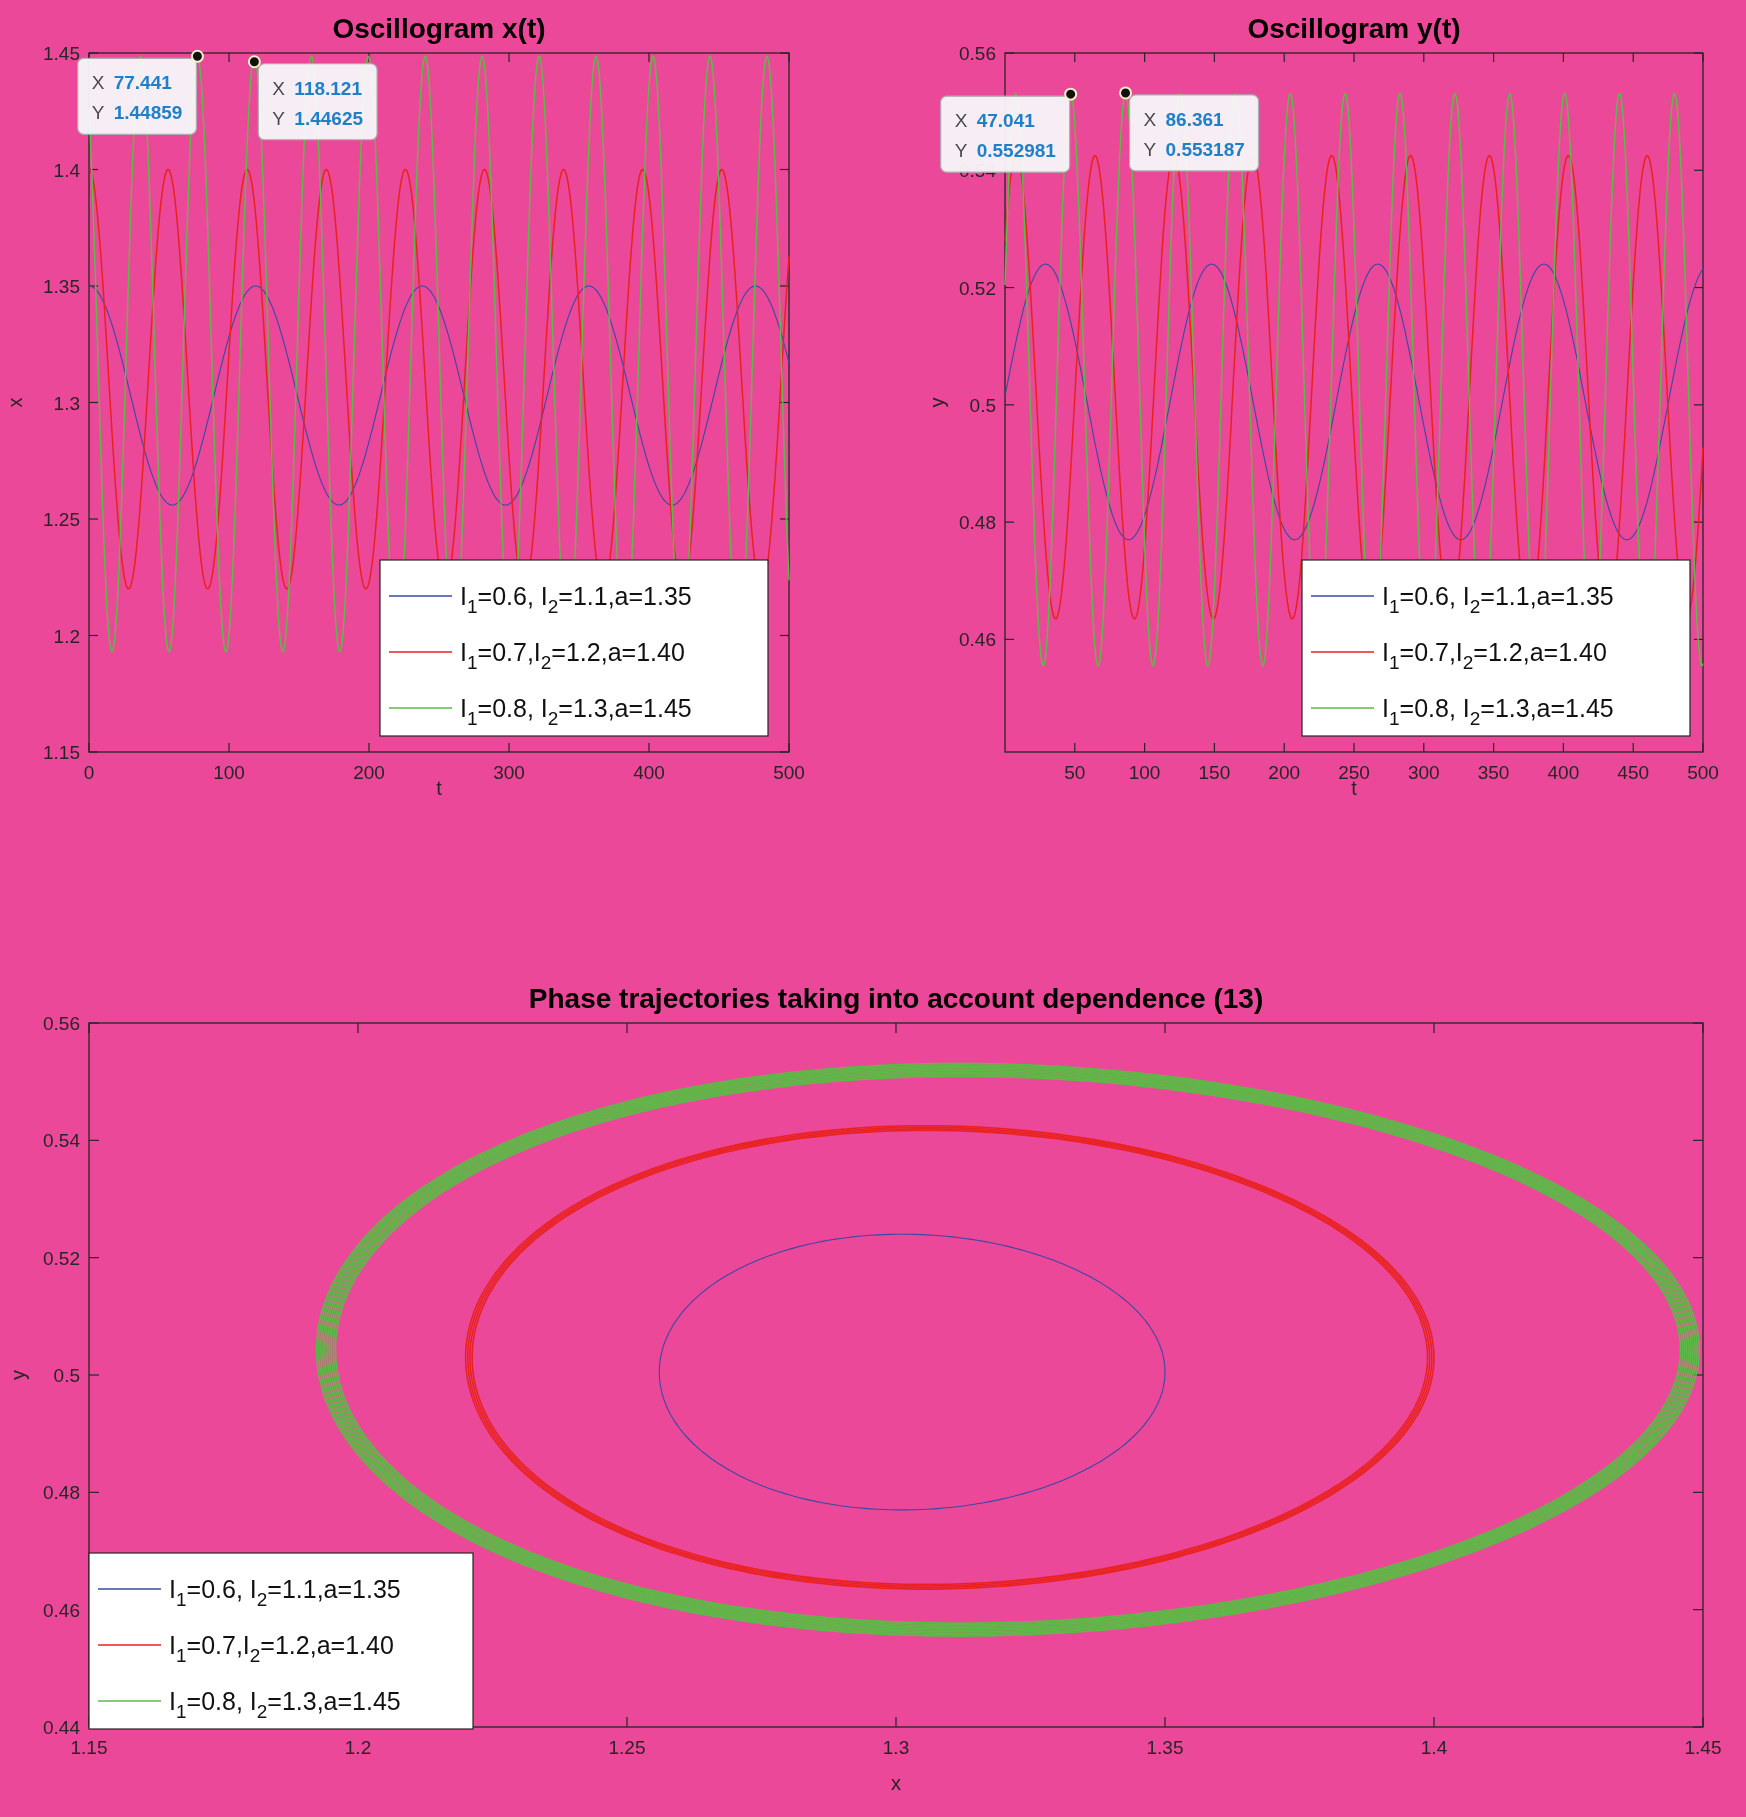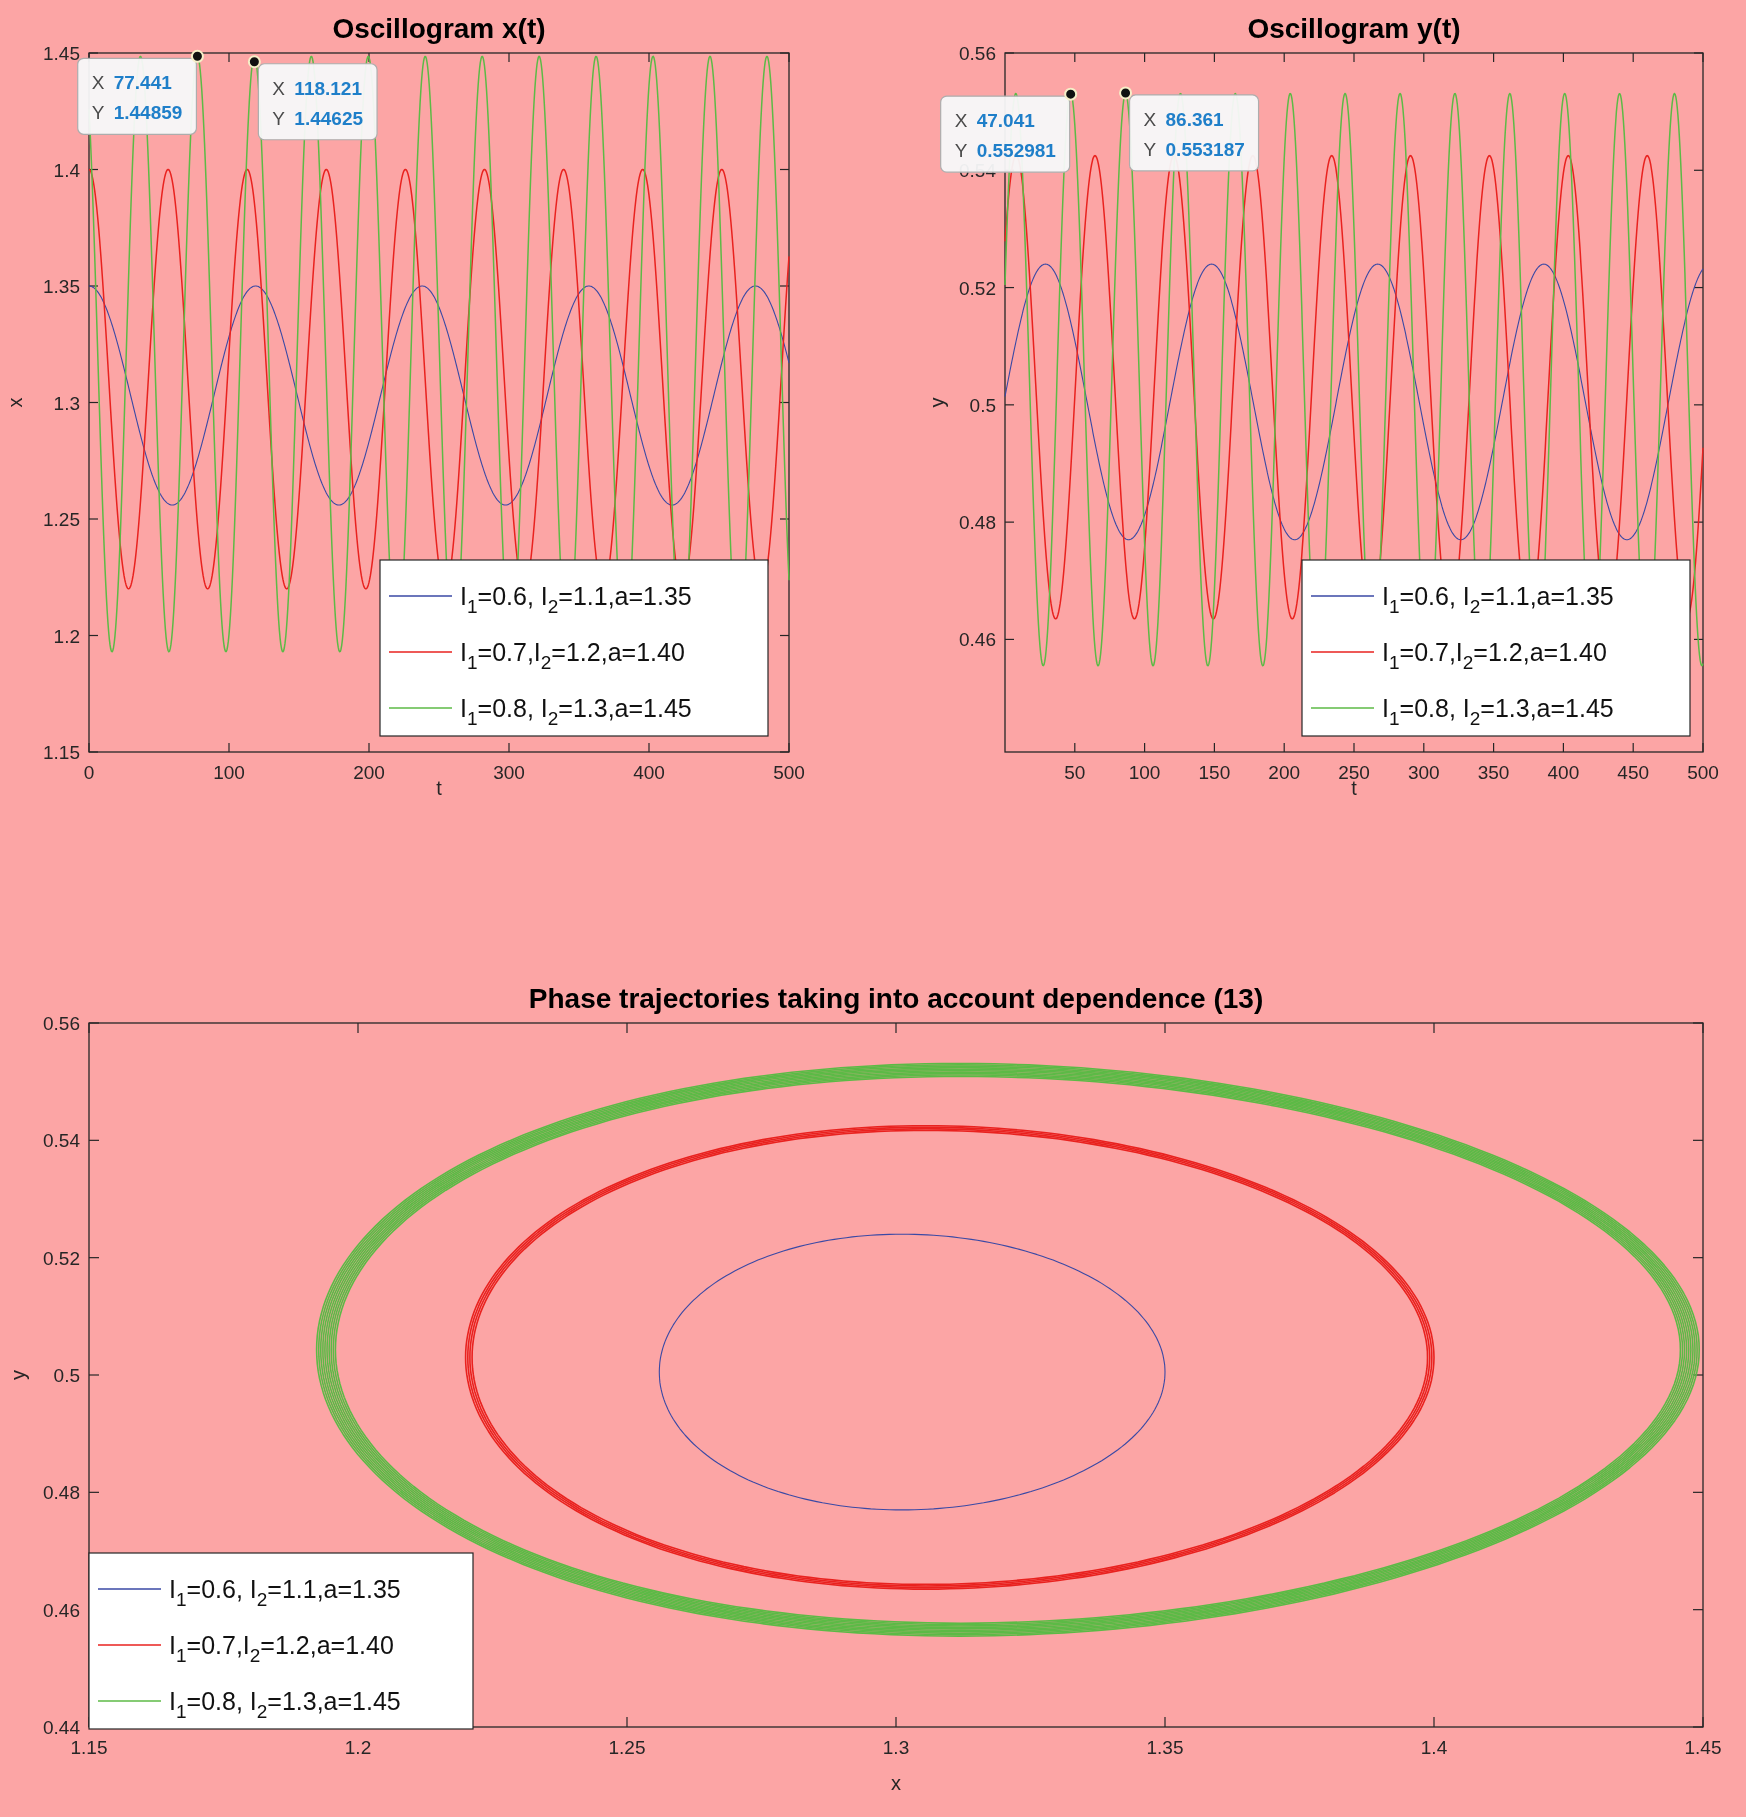--- a/index.html
+++ b/index.html
@@ -1,16 +1,16 @@
 <!DOCTYPE html>
 <html><head>
 <meta charset="utf-8">
 <style>
   html,body{margin:0;padding:0;background:#ffffff;}
-  #figure{position:relative;width:1746px;height:1817px;background:#fca5a5;overflow:hidden;
+  #figure{position:relative;width:1746px;height:1817px;background:#ec4899;overflow:hidden;
           font-family:"Liberation Sans", sans-serif;}
   svg text{font-family:"Liberation Sans", sans-serif;}
 </style>
 </head>
 <body>
 
 <div id="figure">
   <svg id="fig-svg" width="1746" height="1817" viewBox="0 0 1746 1817">
       <g>
         <text x="439" y="38" text-anchor="middle" font-size="28" font-weight="bold" fill="#000000">Oscillogram x(t)</text>

